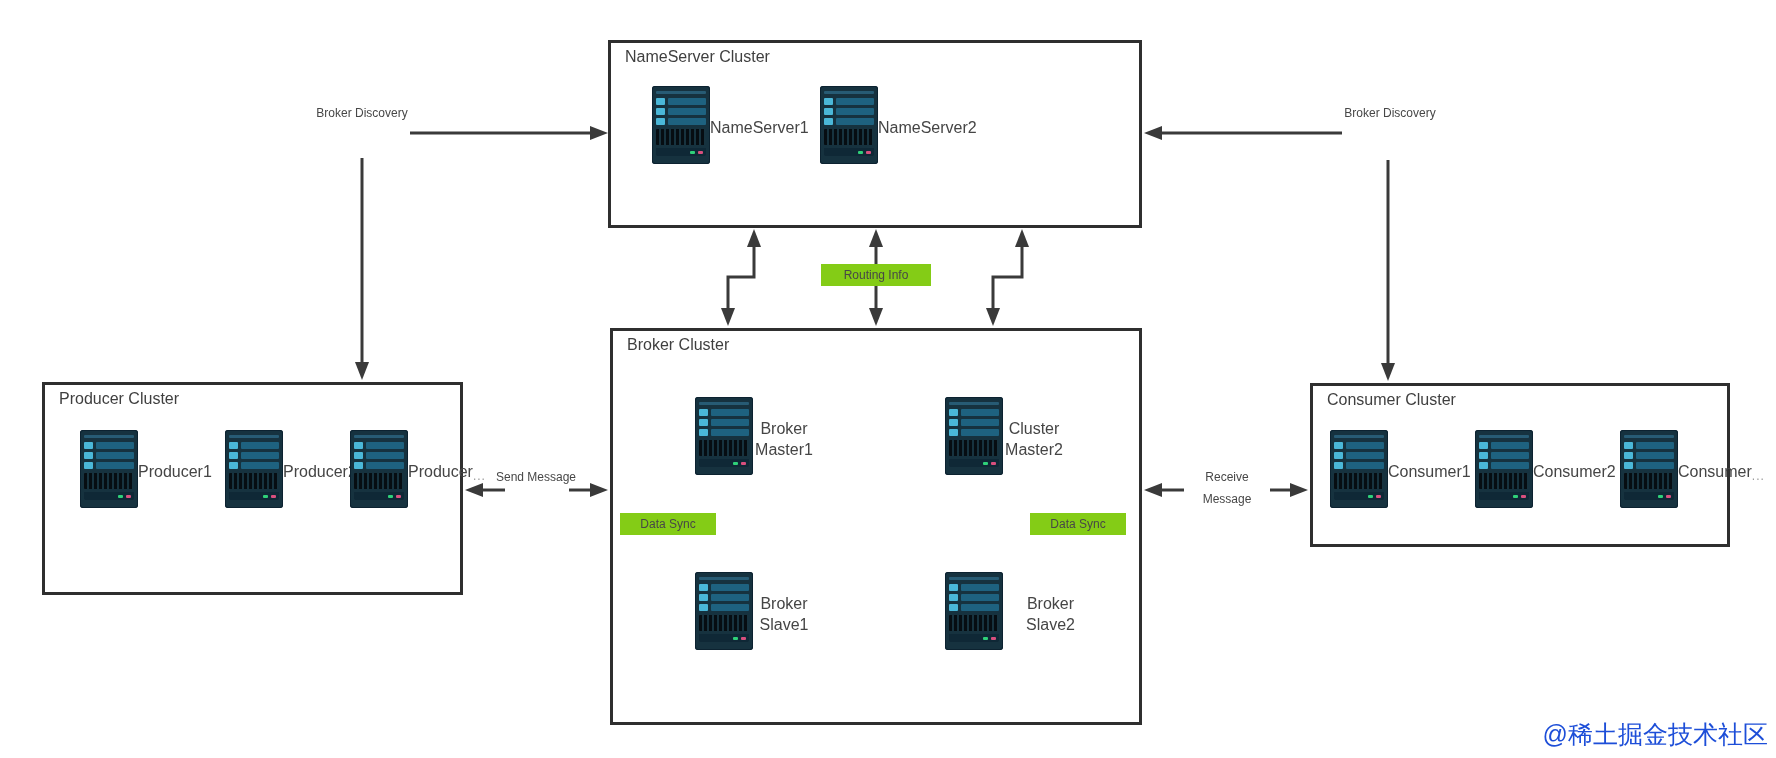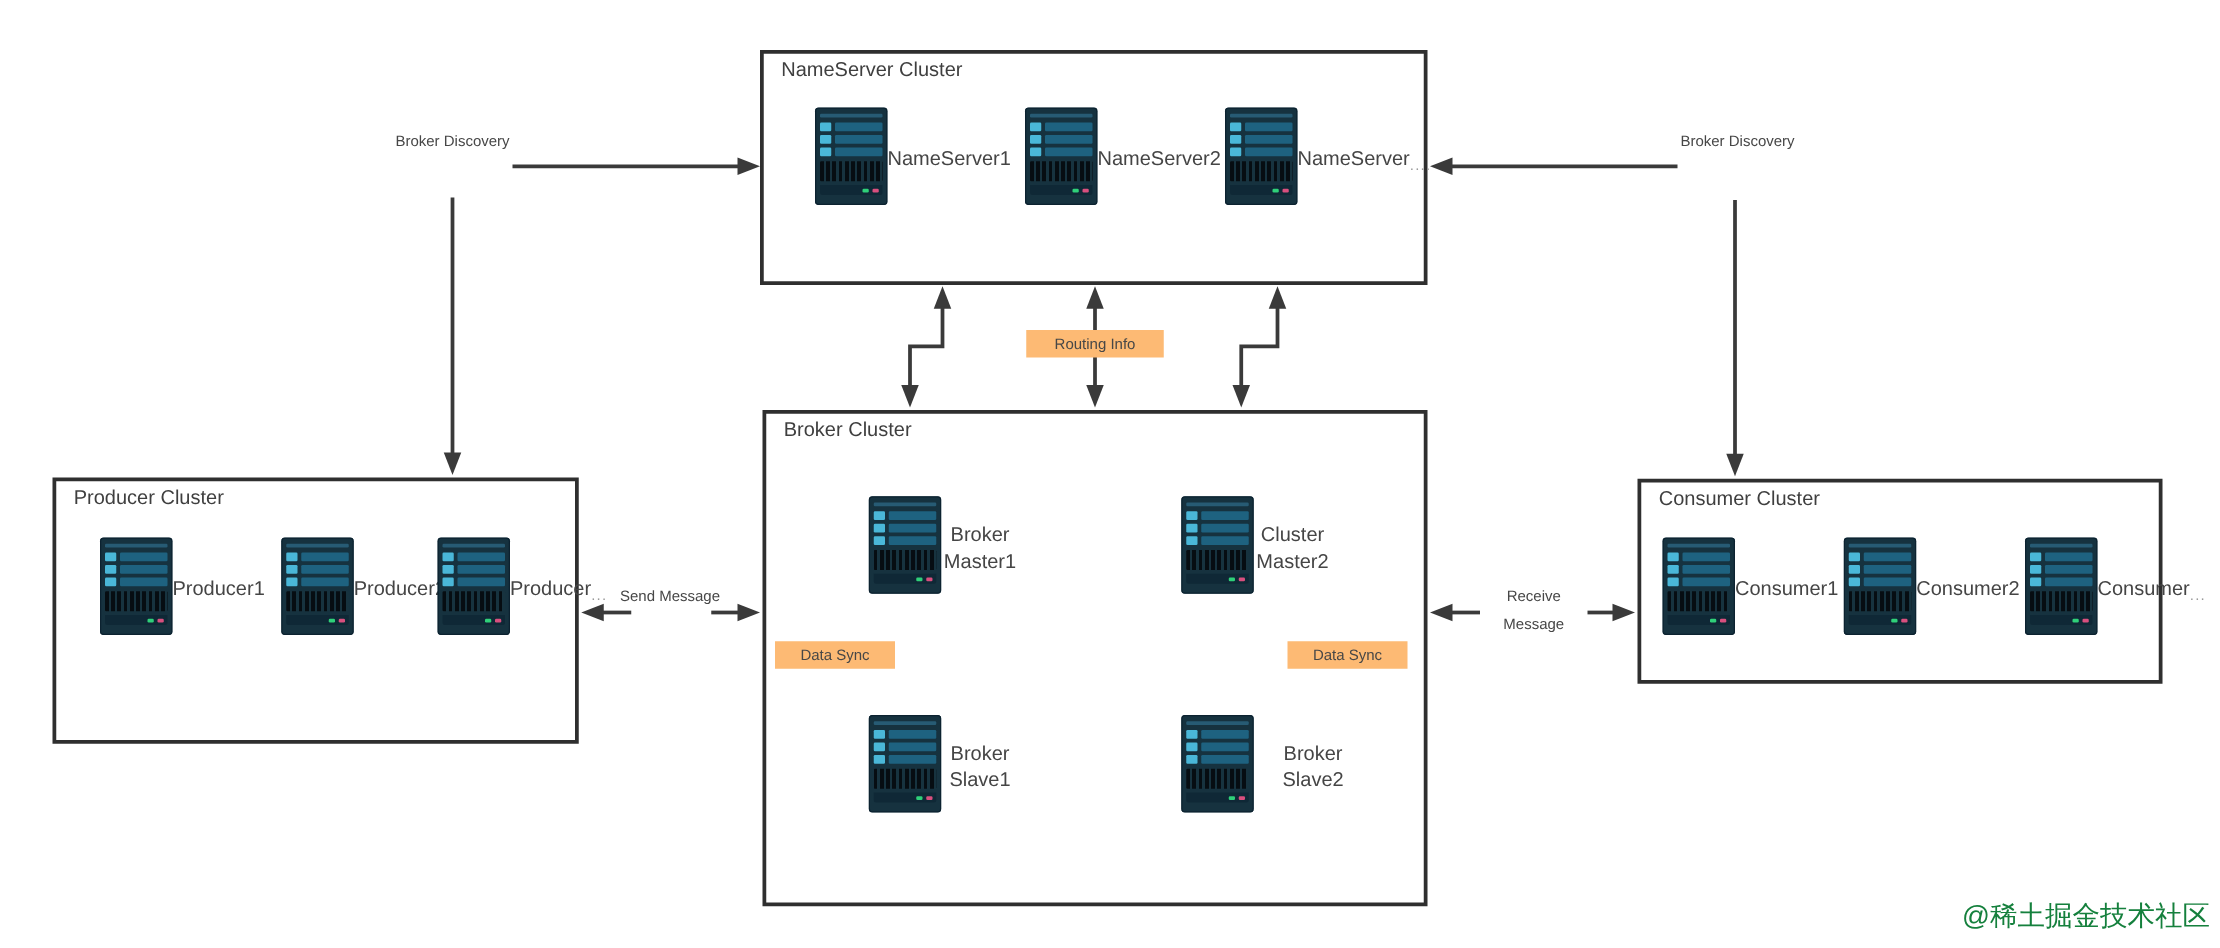--- a/index.html
+++ b/index.html
@@ -10,21 +10,21 @@
   .cluster{position:absolute;background:#ffffff;border:3px solid #2f2f2f;box-sizing:border-box;}
   .cluster-title{position:absolute;left:14px;top:5px;font-size:16px;color:#3f3f3f;white-space:nowrap;}
 
   
   .connectors{position:absolute;left:0;top:0;width:1776px;height:758px;pointer-events:none;}
   .connectors line,.connectors polyline{stroke:#3a3a3a;stroke-width:3;fill:none;}
   .connectors polygon{fill:#3a3a3a;stroke:none;}
 
   
   .flabel{position:absolute;font-size:12px;line-height:22px;text-align:center;color:#474747;}
-  .flabel.bg{background:#fdba74;}
+  .flabel.bg{background:#84cc16;}
 
   
   .node{position:absolute;width:120px;display:flex;flex-direction:row;align-items:center;}
   .node-label{margin-top:5px;font-size:16px;line-height:21px;text-align:center;color:#454545;}
   .node-label.narrow{width:80px;}
   .ellipsis{margin-top:13px;font-size:12px;color:#9a9a9a;letter-spacing:1px;line-height:10px;}
 
   .server{width:58px;height:78px;background:#16323f;border-radius:3px;padding:5px 4px 4px;
           box-sizing:border-box;box-shadow:inset 0 0 0 1px #0c2230;flex:none;}
   .srv-top{height:3px;background:#275b74;margin-bottom:4px;border-radius:1px;}
@@ -32,21 +32,21 @@
   .srv-chip{width:9px;height:7px;background:#4ab7d8;border-radius:1px;flex:none;}
   .srv-bar{flex:1;height:7px;background:#1e6280;border-radius:1px;}
   .srv-grille{height:16px;margin-top:4px;border-radius:1px;
               background:repeating-linear-gradient(90deg,#060d12 0 3px,#17333f 3px 5px);}
   .srv-base{height:8px;margin-top:3px;background:#0f2836;border-radius:0 0 2px 2px;
             display:flex;justify-content:flex-end;align-items:center;gap:3px;padding:0 3px;}
   .led{width:5px;height:3px;border-radius:1px;flex:none;}
   .led-green{background:#2fd079;}
   .led-pink{background:#d94f7e;}
 
-  .watermark{position:absolute;right:8px;top:718px;font-size:22px;color:#15803d;}
+  .watermark{position:absolute;right:8px;top:718px;font-size:25px;color:#1d4ed8;}
 </style>
 </head>
 <body>
 
 <div class="canvas">
 
   <svg class="connectors" viewBox="0 0 1776 758">
     <g>
       <line x1="410" y1="133" x2="592" y2="133"></line>
       <polygon points="608,133 590,126 590,140"></polygon>
@@ -143,44 +143,20 @@
         </div>
       <div class="srv-grille"></div>
       <div class="srv-base">
           <span class="led led-green"></span>
           <span class="led led-pink"></span>
         </div>
     </div>
     <div class="node-label">NameServer2</div>
   </div>
 
-  <div class="node" style="left:980px;top:86px;">
-    <div class="server">
-      <div class="srv-top"></div>
-      <div class="srv-row">
-          <span class="srv-chip"></span>
-          <span class="srv-bar"></span>
-        </div>
-      <div class="srv-row">
-          <span class="srv-chip"></span>
-          <span class="srv-bar"></span>
-        </div>
-      <div class="srv-row">
-          <span class="srv-chip"></span>
-          <span class="srv-bar"></span>
-        </div>
-      <div class="srv-grille"></div>
-      <div class="srv-base">
-          <span class="led led-green"></span>
-          <span class="led led-pink"></span>
-        </div>
-    </div>
-    <div class="node-label">NameServer</div>
-    <div class="ellipsis">....</div>
-  </div>
 
   <div class="cluster" style="left:610px;top:328px;width:532px;height:397px;">
     <div class="cluster-title">Broker Cluster</div>
   </div>
 
   <div class="node" style="left:695px;top:397px;">
     <div class="server">
       <div class="srv-top"></div>
       <div class="srv-row">
           <span class="srv-chip"></span>

